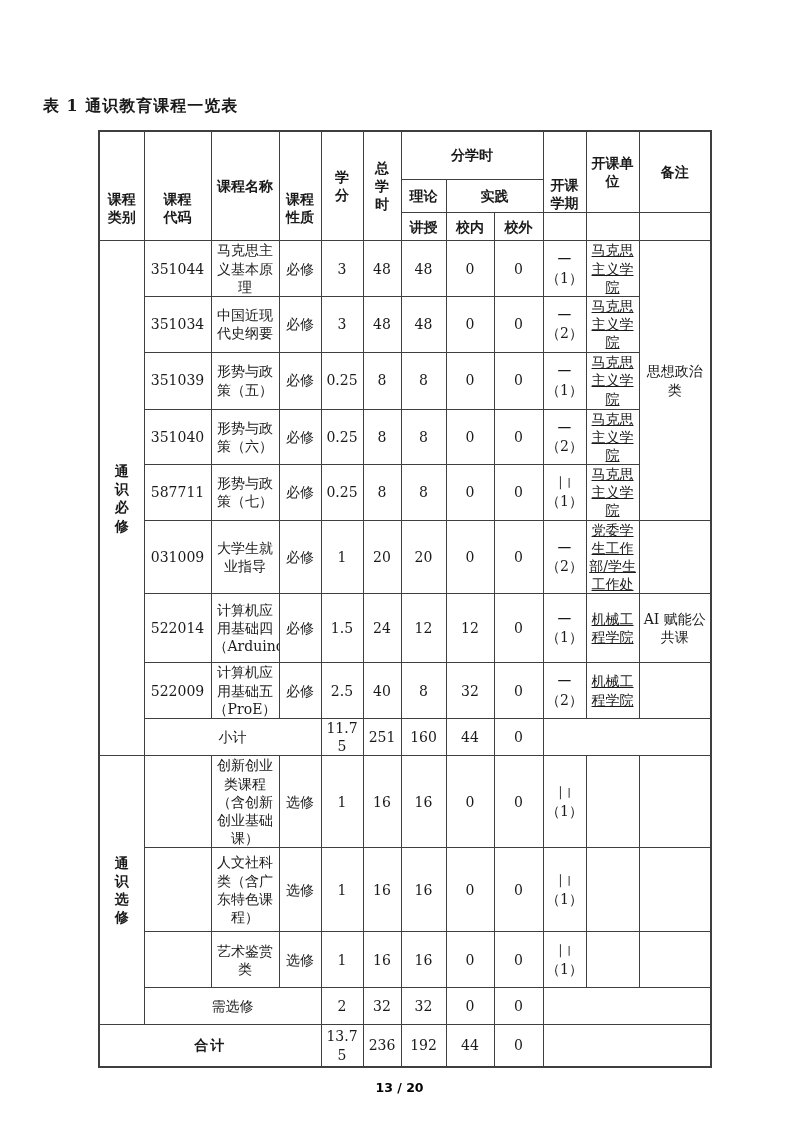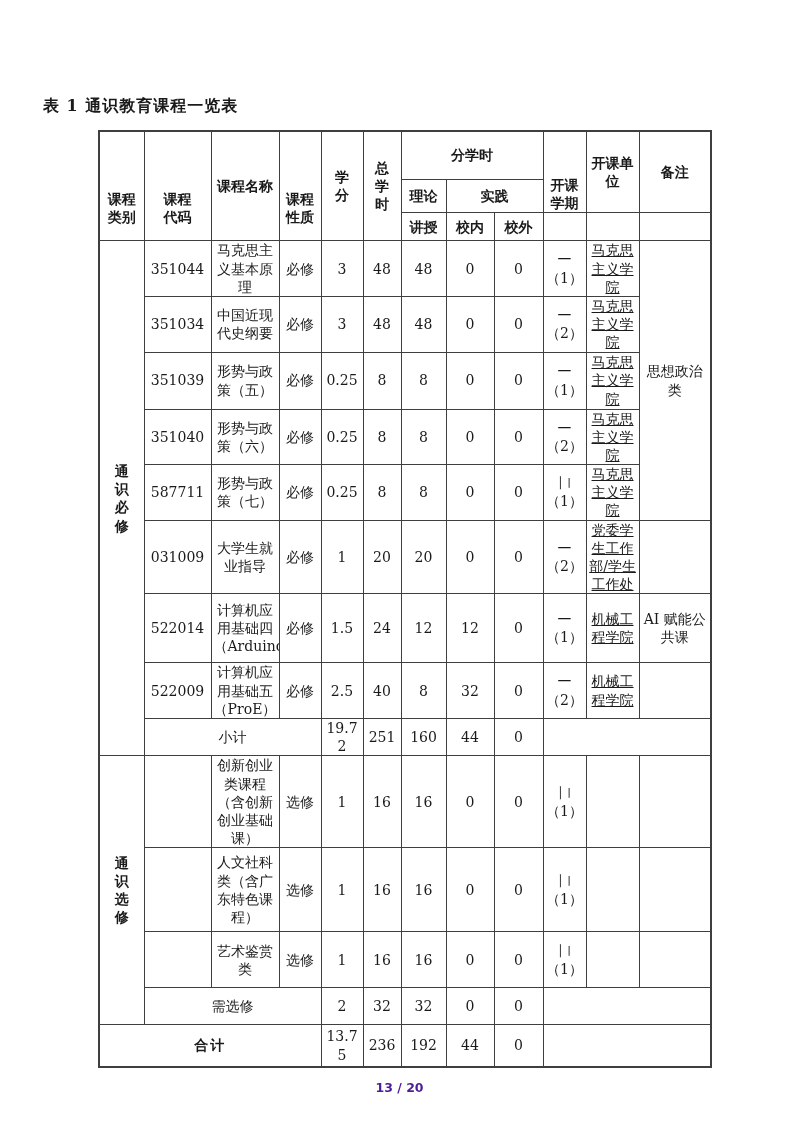--- a/index.html
+++ b/index.html
@@ -30,21 +30,21 @@
   .c-credit{padding:0 5px;word-break:break-all;}
   .c-unit{padding:0 1px;text-decoration:underline;}
   .c-remark{padding:0 10px;}
   .c-sem{padding:0;}
   .cat{font-weight:bold;}
   .totlbl{font-weight:bold;letter-spacing:2px;margin-left:46px;}
   .rot{display:inline-block;transform:rotate(90deg);}
   .page-footer{
     position:absolute;top:1080px;left:0;width:799px;text-align:center;
     font-family:"DejaVu Sans","Liberation Sans",sans-serif;
-    font-size:12.5px;font-weight:bold;color:#4c1d95;
+    font-size:12.5px;font-weight:bold;color:#000000;
   }
 </style>
 </head>
 <body>
 
 <div class="doc-title">表 1 通识教育课程一览表</div>
 
 <table class="course-table">
   <colgroup>
     <col style="width:45px">
@@ -186,21 +186,21 @@
     <td>8</td>
     <td>32</td>
     <td>0</td>
     <td class="c-sem">一（2）</td>
     <td class="c-unit">机械工程学院</td>
     <td class="c-remark"></td>
   </tr>
 
   <tr style="height:37px">
     <td colspan="3">小计</td>
-    <td class="c-credit">19.72</td>
+    <td class="c-credit">11.75</td>
     <td>251</td>
     <td>160</td>
     <td>44</td>
     <td>0</td>
     <td colspan="3"></td>
   </tr>
 
   <tr style="height:88px">
     <td class="cat" rowspan="4"><span class="w1">通识选修</span></td>
     <td></td>

